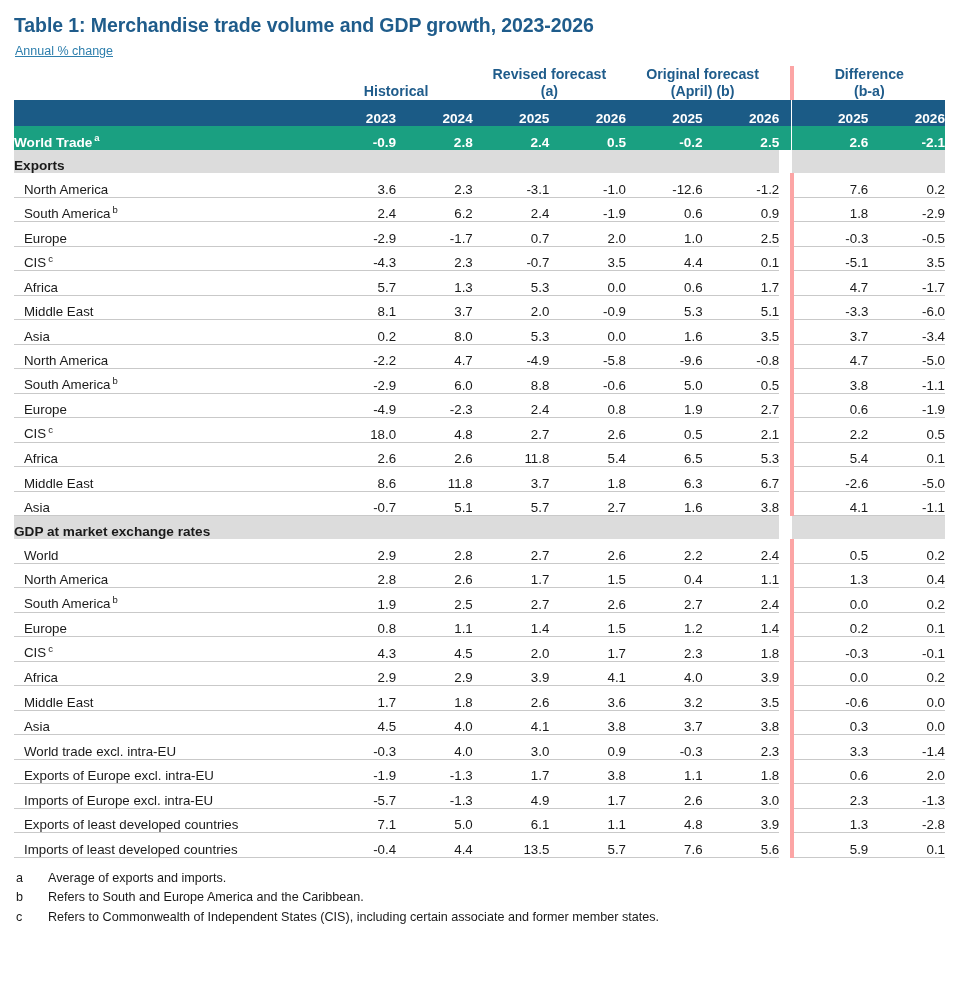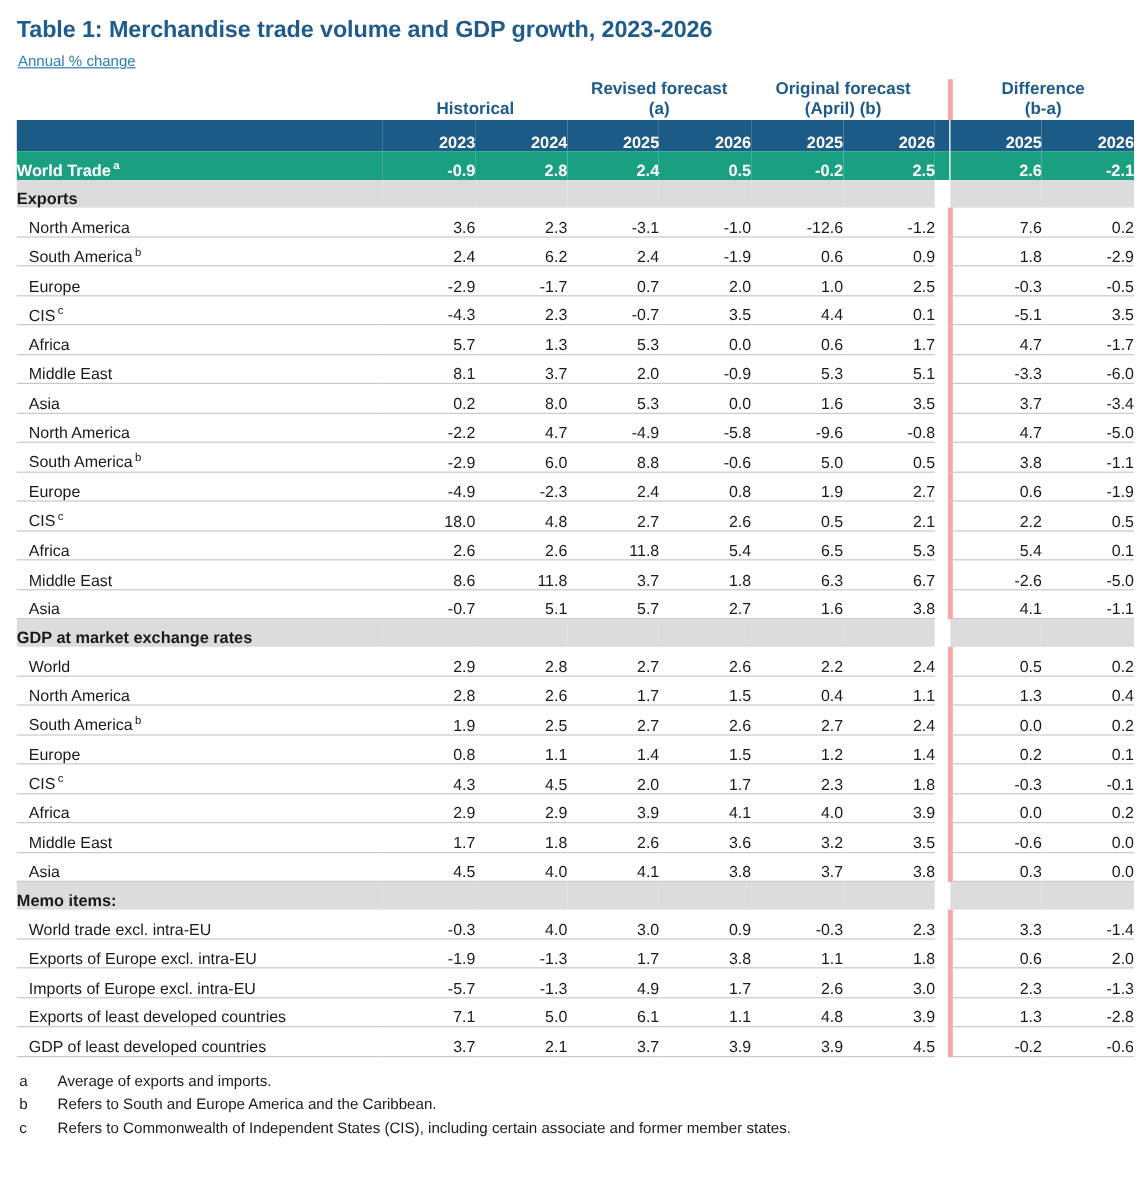--- a/index.html
+++ b/index.html
@@ -496,32 +496,20 @@
           <td>4.5</td>
           <td>4.0</td>
           <td>4.1</td>
           <td>3.8</td>
           <td>3.7</td>
           <td>3.8</td>
           <td class="gap"></td>
           <td class="divider">0.3</td>
           <td>0.0</td>
         </tr>
-        <tr class="sec-row">
-          <td class="lbl">Memo items:</td>
-          <td></td>
-          <td></td>
-          <td></td>
-          <td></td>
-          <td></td>
-          <td></td>
-          <td class="gap"></td>
-          <td></td>
-          <td></td>
-        </tr>
         <tr class="data-row">
           <td class="lbl"><span>World trade excl. intra-EU</span></td>
           <td>-0.3</td>
           <td>4.0</td>
           <td>3.0</td>
           <td>0.9</td>
           <td>-0.3</td>
           <td>2.3</td>
           <td class="gap"></td>
           <td class="divider">3.3</td>
@@ -557,30 +545,30 @@
           <td>5.0</td>
           <td>6.1</td>
           <td>1.1</td>
           <td>4.8</td>
           <td>3.9</td>
           <td class="gap"></td>
           <td class="divider">1.3</td>
           <td>-2.8</td>
         </tr>
         <tr class="data-row">
-          <td class="lbl"><span>GDP of least developed countries</span></td>
-          <td>3.7</td>
-          <td>2.1</td>
-          <td>3.7</td>
-          <td>3.9</td>
-          <td>3.9</td>
-          <td>4.5</td>
-          <td class="gap"></td>
-          <td class="divider">-0.2</td>
-          <td>-0.6</td>
+          <td class="lbl"><span>Imports of least developed countries</span></td>
+          <td>-0.4</td>
+          <td>4.4</td>
+          <td>13.5</td>
+          <td>5.7</td>
+          <td>7.6</td>
+          <td>5.6</td>
+          <td class="gap"></td>
+          <td class="divider">5.9</td>
+          <td>0.1</td>
         </tr>
       </tbody>
   </table>
 
   <div class="notes">
     <div class="note-line">
       <span class="note-key">a</span>
       <span>Average of exports and imports.</span>
     </div>
     <div class="note-line">

